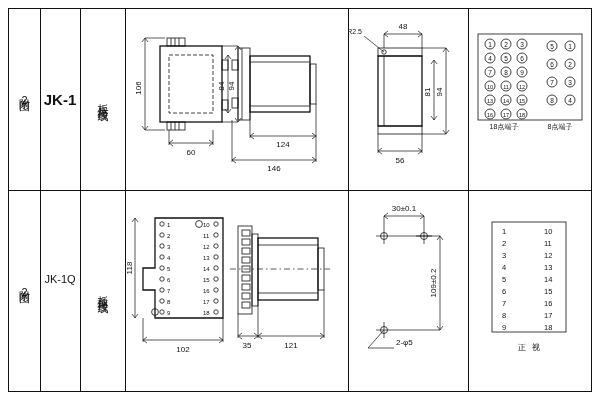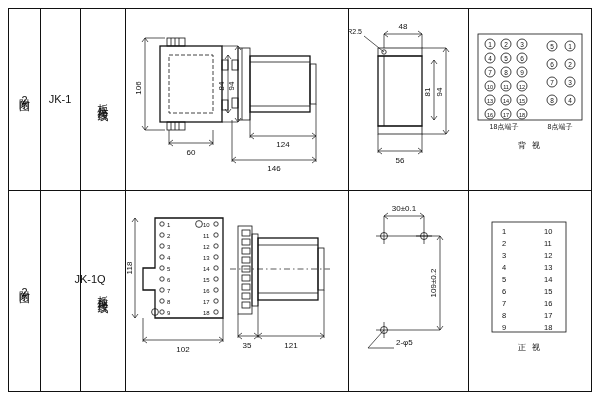--- a/index.html
+++ b/index.html
@@ -34,21 +34,21 @@
   <div class="vline" style="left:348px;"></div>
   <div class="vline" style="left:468px;"></div>
 
   <div class="hline" style="top:190px;"></div>
 
   <div class="cell ctr" style="left:8px;top:8px;width:32px;height:182px;">
     <div class="vtext">附图2</div>
   </div>
 
   <div class="cell ctr" style="left:40px;top:8px;width:40px;height:182px;">
-    <div style="font-size:11px;transform:rotate(0deg);">JK-1</div>
+    <div style="font-size:15px;transform:rotate(0deg);font-weight:bold;">JK-1</div>
   </div>
 
   <div class="cell ctr" style="left:80px;top:8px;width:45px;height:182px;">
     <div class="vtext">板后接线</div>
   </div>
 
   <div class="cell" style="left:125px;top:8px;width:223px;height:182px;">
     <svg width="223" height="182" viewBox="0 0 223 182">
 
       <rect class="s thk" x="35" y="38" width="62" height="76"></rect>
@@ -229,28 +229,27 @@
         <circle class="sw thin" cx="102" cy="74" r="5"></circle>
           <text x="102" y="77" font-size="6.5" text-anchor="middle">3</text>
         <circle class="sw thin" cx="84" cy="92" r="5"></circle>
           <text x="84" y="95" font-size="6.5" text-anchor="middle">8</text>
         <circle class="sw thin" cx="102" cy="92" r="5"></circle>
           <text x="102" y="95" font-size="6.5" text-anchor="middle">4</text>
       </g>
     </svg>
     <div class="tiny7" style="position:absolute;left:6px;top:114px;width:60px;text-align:center;">18点端子</div>
     <div class="tiny7" style="position:absolute;left:66px;top:114px;width:52px;text-align:center;">8点端子</div>
-    <div class="tiny" style="position:absolute;left:0;top:132px;width:124px;text-align:center;letter-spacing:2px;">背 视</div>
   </div>
 
   <div class="cell ctr" style="left:8px;top:190px;width:32px;height:202px;">
     <div class="vtext">附图2</div>
   </div>
 
-  <div class="cell ctr" style="left:40px;top:190px;width:40px;height:178px;margin-left:30px;">
+  <div class="cell ctr" style="left:40px;top:190px;width:40px;height:178px;">
     <div style="font-size:11px;">JK-1Q</div>
   </div>
 
   <div class="cell ctr" style="left:80px;top:190px;width:45px;height:202px;">
     <div class="vtext">板前接线</div>
   </div>
 
   <div class="cell" style="left:125px;top:190px;width:223px;height:234px;">
     <svg width="223" height="202" viewBox="0 0 223 202">
 

